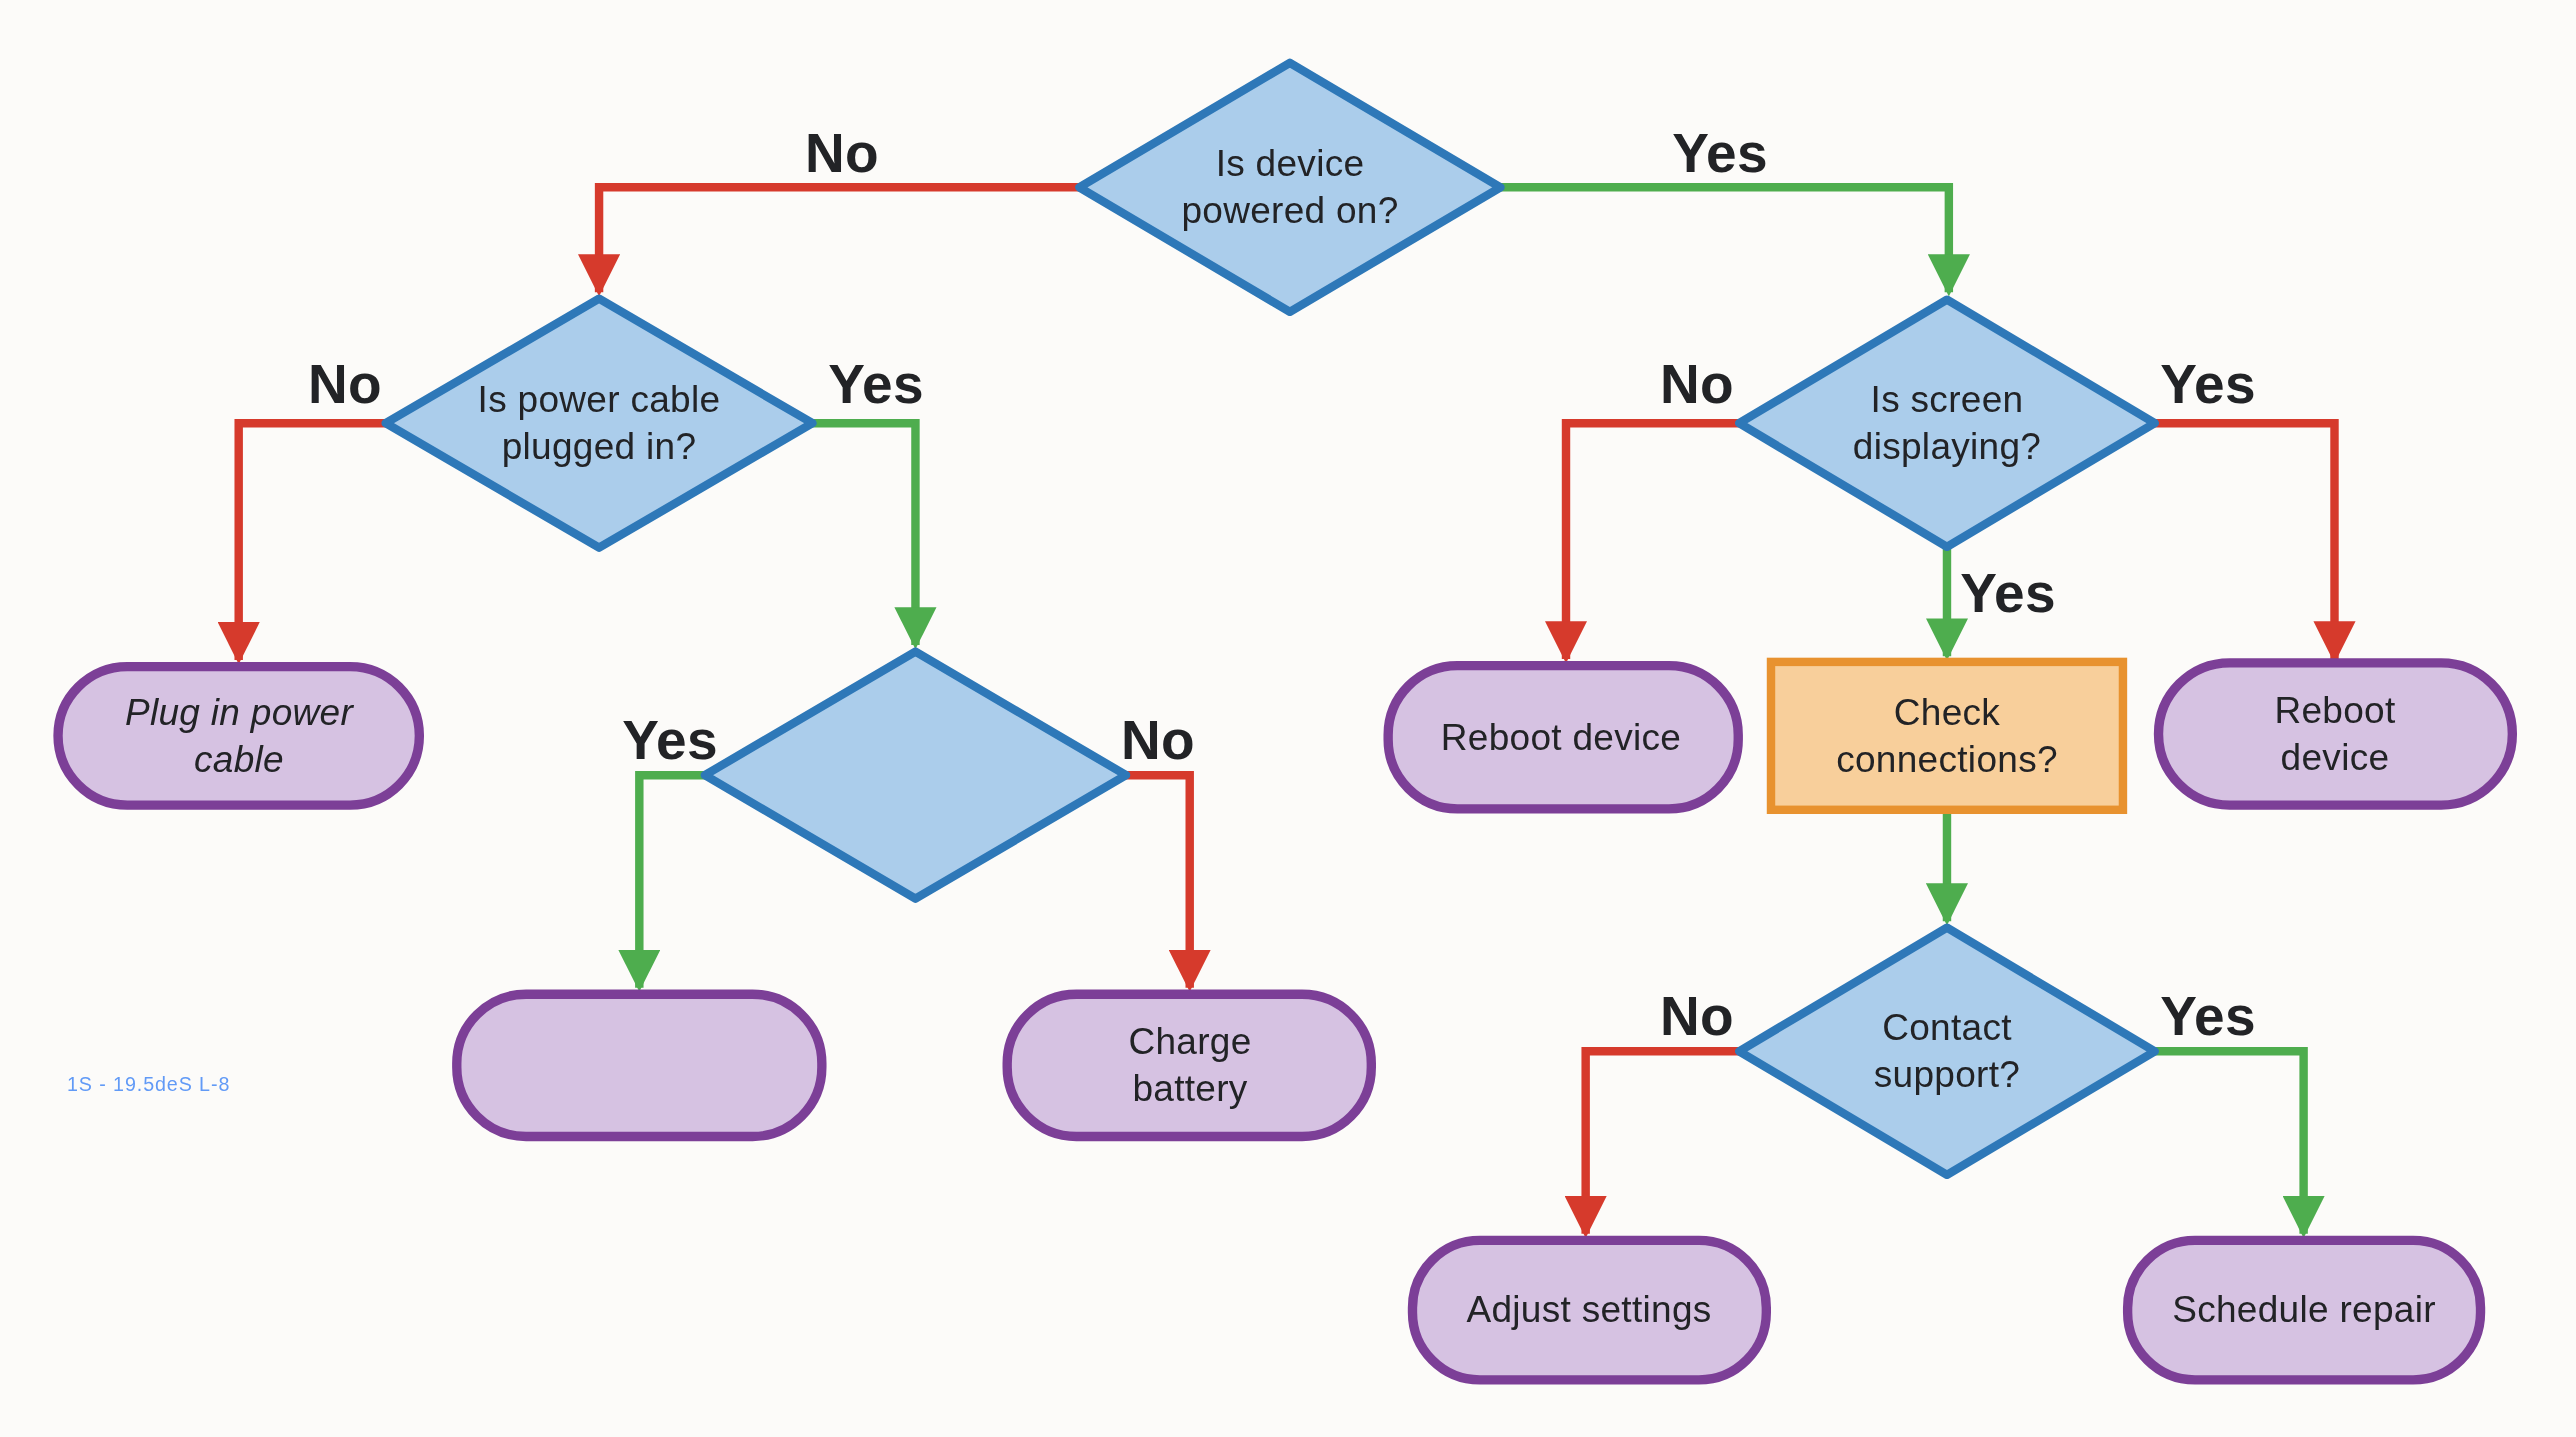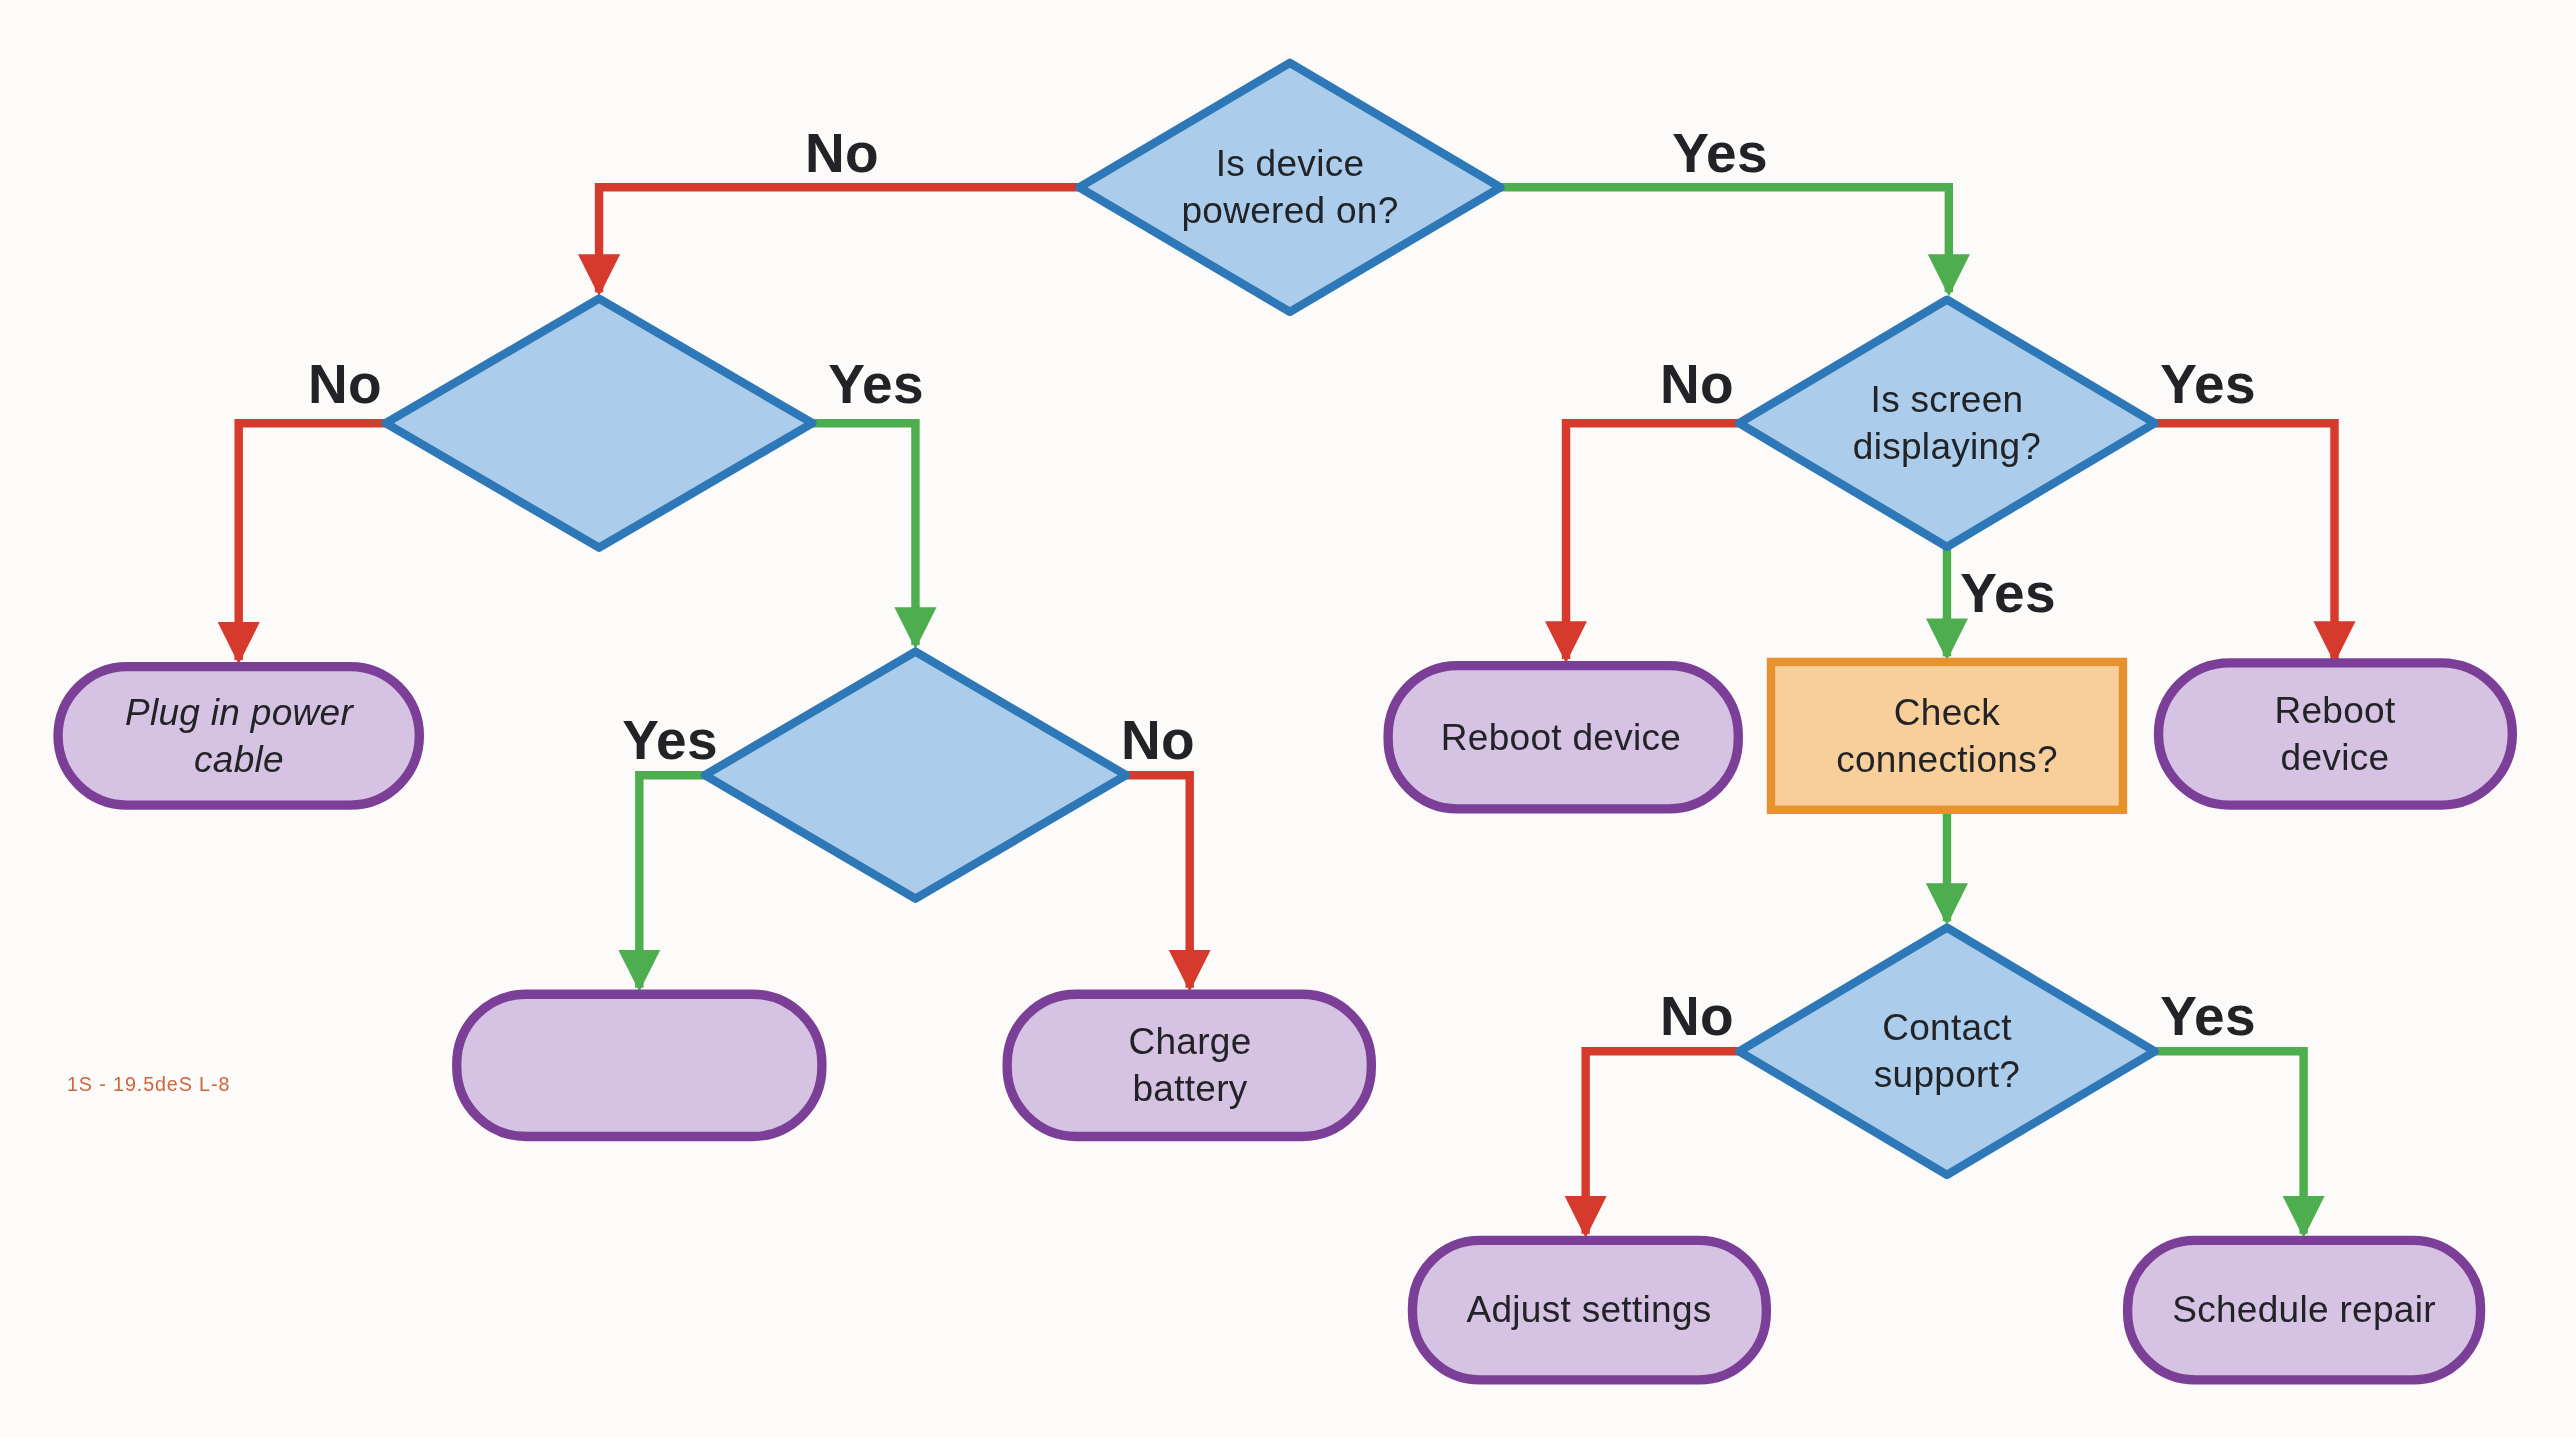--- a/index.html
+++ b/index.html
@@ -30,21 +30,21 @@
   .terminal{fill:var(--terminal-fill);stroke:var(--terminal-border);stroke-width:10;}
   .process{fill:var(--process-fill);stroke:var(--process-border);stroke-width:9;}
   .label{
     position:absolute;transform:translate(-50%,-50%);
     text-align:center;white-space:pre-line;color:var(--text);
   }
   .node-label{font-size:37px;line-height:1.28;font-weight:500;letter-spacing:0.3px;}
   .edge-label{font-size:55px;font-weight:700;letter-spacing:0.3px;}
   .watermark{
     position:absolute;left:67px;top:1073px;transform:none;
-    font-size:19.7px;letter-spacing:0.9px;color:#c2410c;opacity:.8;
+    font-size:19.7px;letter-spacing:0.9px;color:#3b82f6;opacity:.8;
     white-space:nowrap;filter:blur(0.4px);
   }
 </style>
 </head>
 <body>
 
 <div class="canvas">
 
   <svg class="layer" viewBox="0 0 2752 1536" xmlns="http://www.w3.org/2000/svg">
     <defs>
@@ -81,20 +81,22 @@
     <rect class="terminal" x="488" y="1062" width="390" height="152" rx="74"></rect>
     <rect class="terminal" x="1076" y="1062" width="389" height="152" rx="74"></rect>
     <rect class="terminal" x="1483" y="711" width="374" height="153" rx="74"></rect>
     <rect class="terminal" x="2306" y="708" width="378" height="152" rx="76"></rect>
     <rect class="terminal" x="1509" y="1325" width="378" height="149" rx="72"></rect>
     <rect class="terminal" x="2273" y="1325" width="377" height="149" rx="72"></rect>
   </svg>
 
   <div class="label node-label" style="left:1290px;top:187px;">Is device
 powered on?</div>
+  <div class="label node-label" style="left:599px;top:423px;">Is power cable
+plugged in?</div>
   <div class="label node-label" style="left:1947px;top:423px;">Is screen
 displaying?</div>
   <div class="label node-label" style="left:1947px;top:1051px;">Contact
 support?</div>
   <div class="label node-label" style="left:1947px;top:736px;">Check
 connections?</div>
   <div class="label node-label" style="left:239px;top:736px;font-style:italic;">Plug in power
 cable</div>
   <div class="label node-label" style="left:1190px;top:1065px;">Charge
 battery</div>

